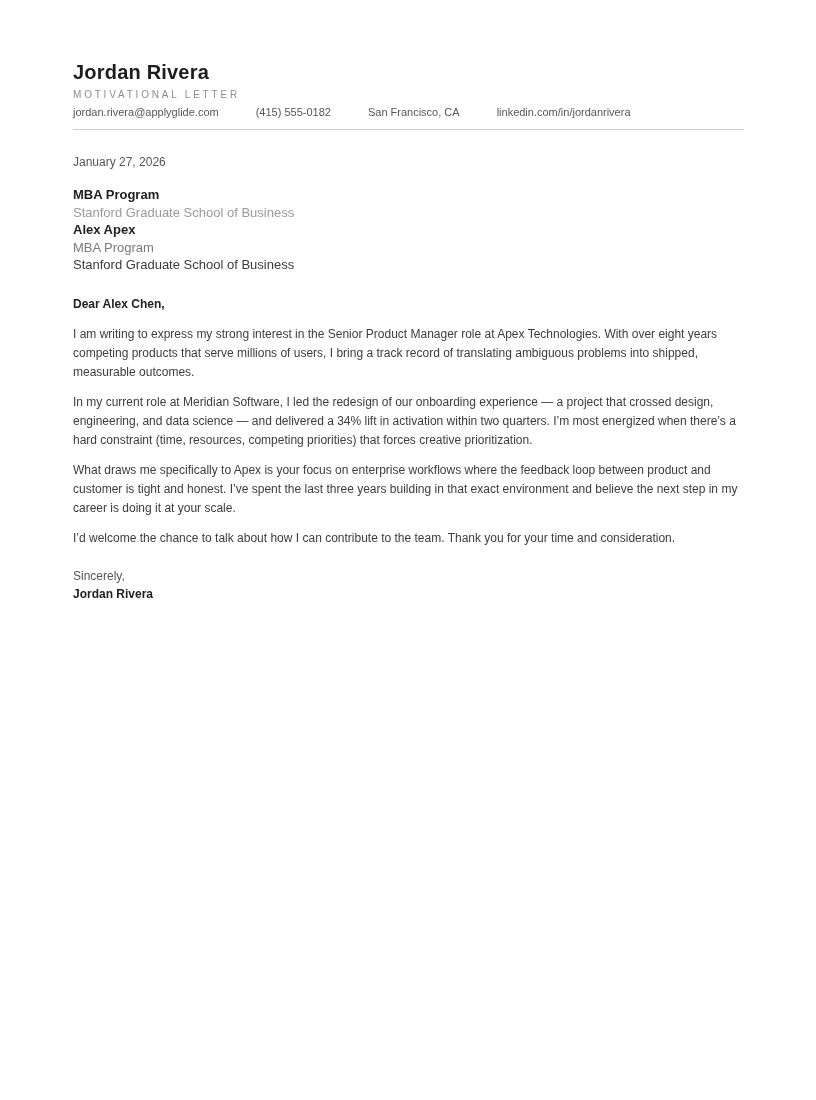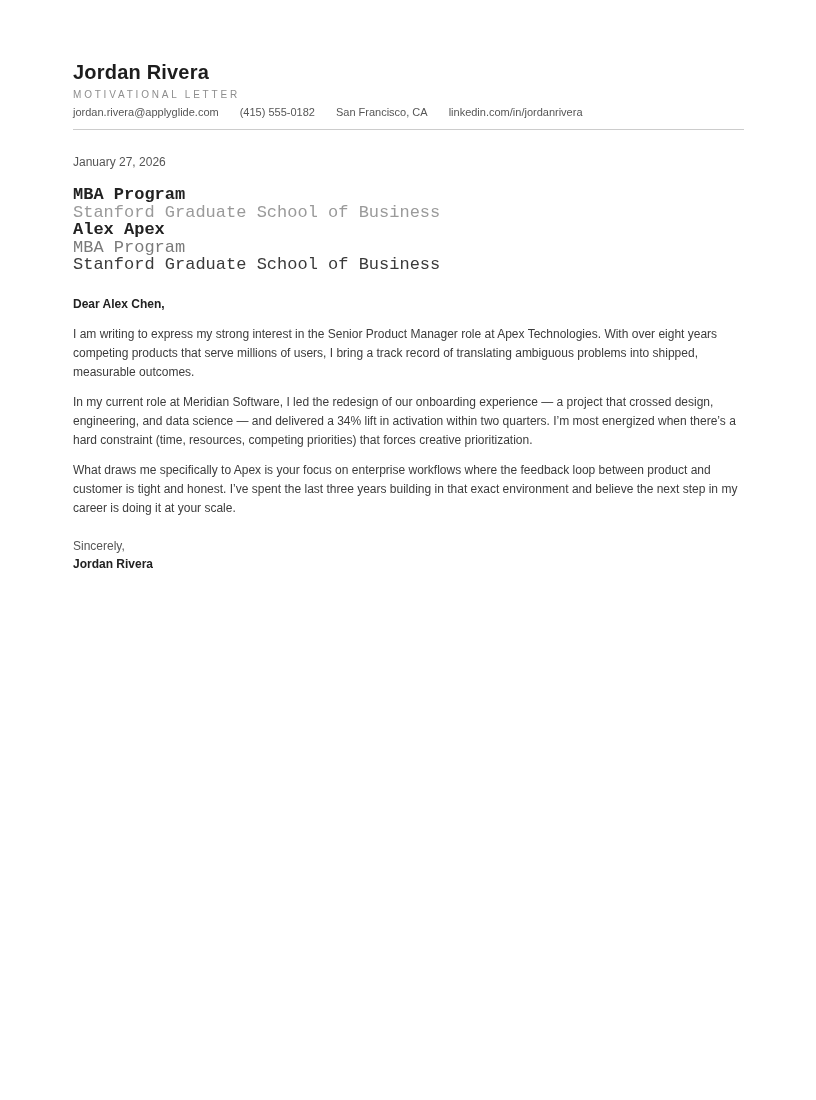--- a/index.html
+++ b/index.html
@@ -29,43 +29,42 @@
   .doc-type {
     margin-top: 7px;
     font-size: 10px;
     line-height: 11px;
     letter-spacing: 2.8px;
     color: #8d8d8d;
   }
   .contact-row {
     margin-top: 6px;
     display: flex;
-    gap: 21px;
+    gap: 37px;
     font-size: 11px;
     line-height: 13px;
     color: #565656;
     white-space: nowrap;
   }
   .divider {
     margin: 10px 0 0 0;
     border: none;
     border-top: 1px solid #cccccc;
     height: 0;
   }
   .date {
     margin: 24px 0 0 0;
     font-size: 12px;
     line-height: 17px;
     color: #555555;
   }
   .recipient {
     margin-top: 15px;
-    font-size: 17px;
+    font-size: 13px;
     line-height: 17.5px;
-    font-family: Liberation Mono, monospace;
   }
   .recipient p { margin: 0; }
   .r-bold  { font-weight: 700; color: #222222; }
   .r-light { color: #9a9a9a; }
   .r-mid   { color: #7a7a7a; }
   .r-dark  { color: #3a3a3a; }
   .salutation {
     margin: 21px 0 0 0;
     font-size: 12px;
     line-height: 19px;
@@ -126,20 +125,21 @@
     </div>
 
     <p class="salutation">Dear Alex Chen,</p>
 
     <p class="body-para">I am writing to express my strong interest in the Senior Product Manager role at Apex Technologies. With over eight years competing products that serve millions of users, I bring a track record of translating ambiguous problems into shipped, measurable outcomes.</p>
 
     <p class="body-para">In my current role at Meridian Software, I led the redesign of our onboarding experience — a project that crossed design, engineering, and data science — and delivered a 34% lift in activation within two quarters. I’m most energized when there’s a hard constraint (time, resources, competing priorities) that forces creative prioritization.</p>
 
     <p class="body-para">What draws me specifically to Apex is your focus on enterprise workflows where the feedback loop between product and customer is tight and honest. I’ve spent the last three years building in that exact environment and believe the next step in my career is doing it at your scale.</p>
 
+    <p class="body-para">I’d welcome the chance to talk about how I can contribute to the team. Thank you for your time and consideration.</p>
 
     <div class="signature-block">
       <p class="closing">Sincerely,</p>
       <p class="signature-name">Jordan Rivera</p>
     </div>
 
   </main>
 </div>
 
 </body></html>

